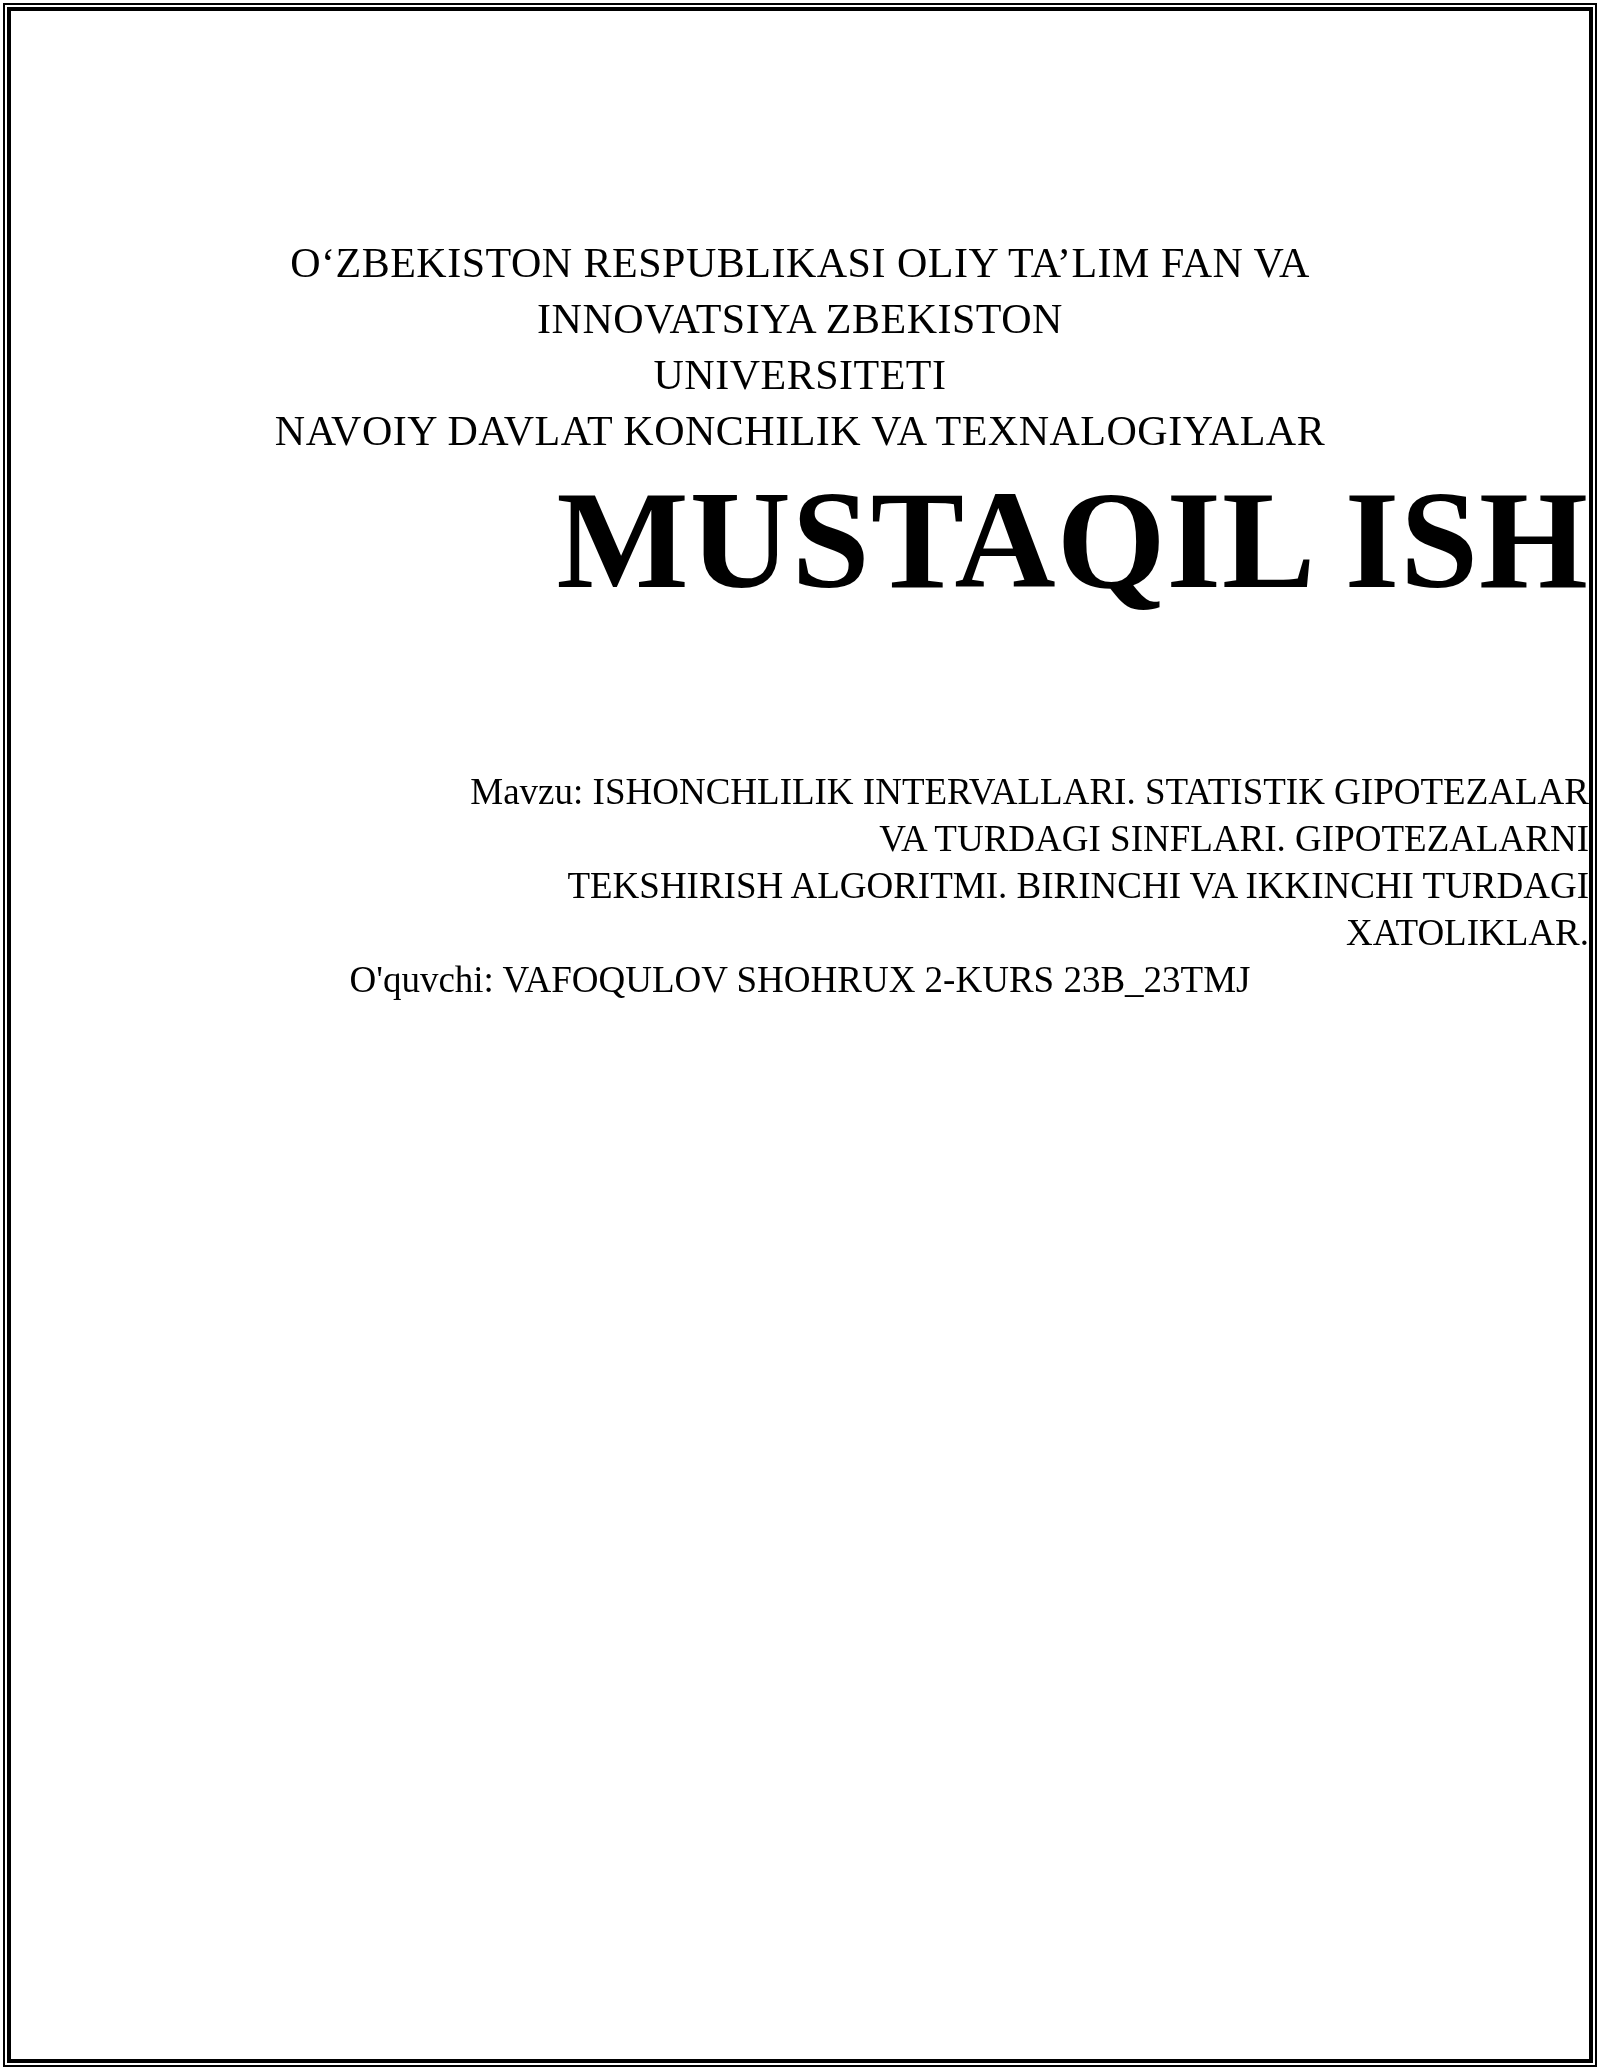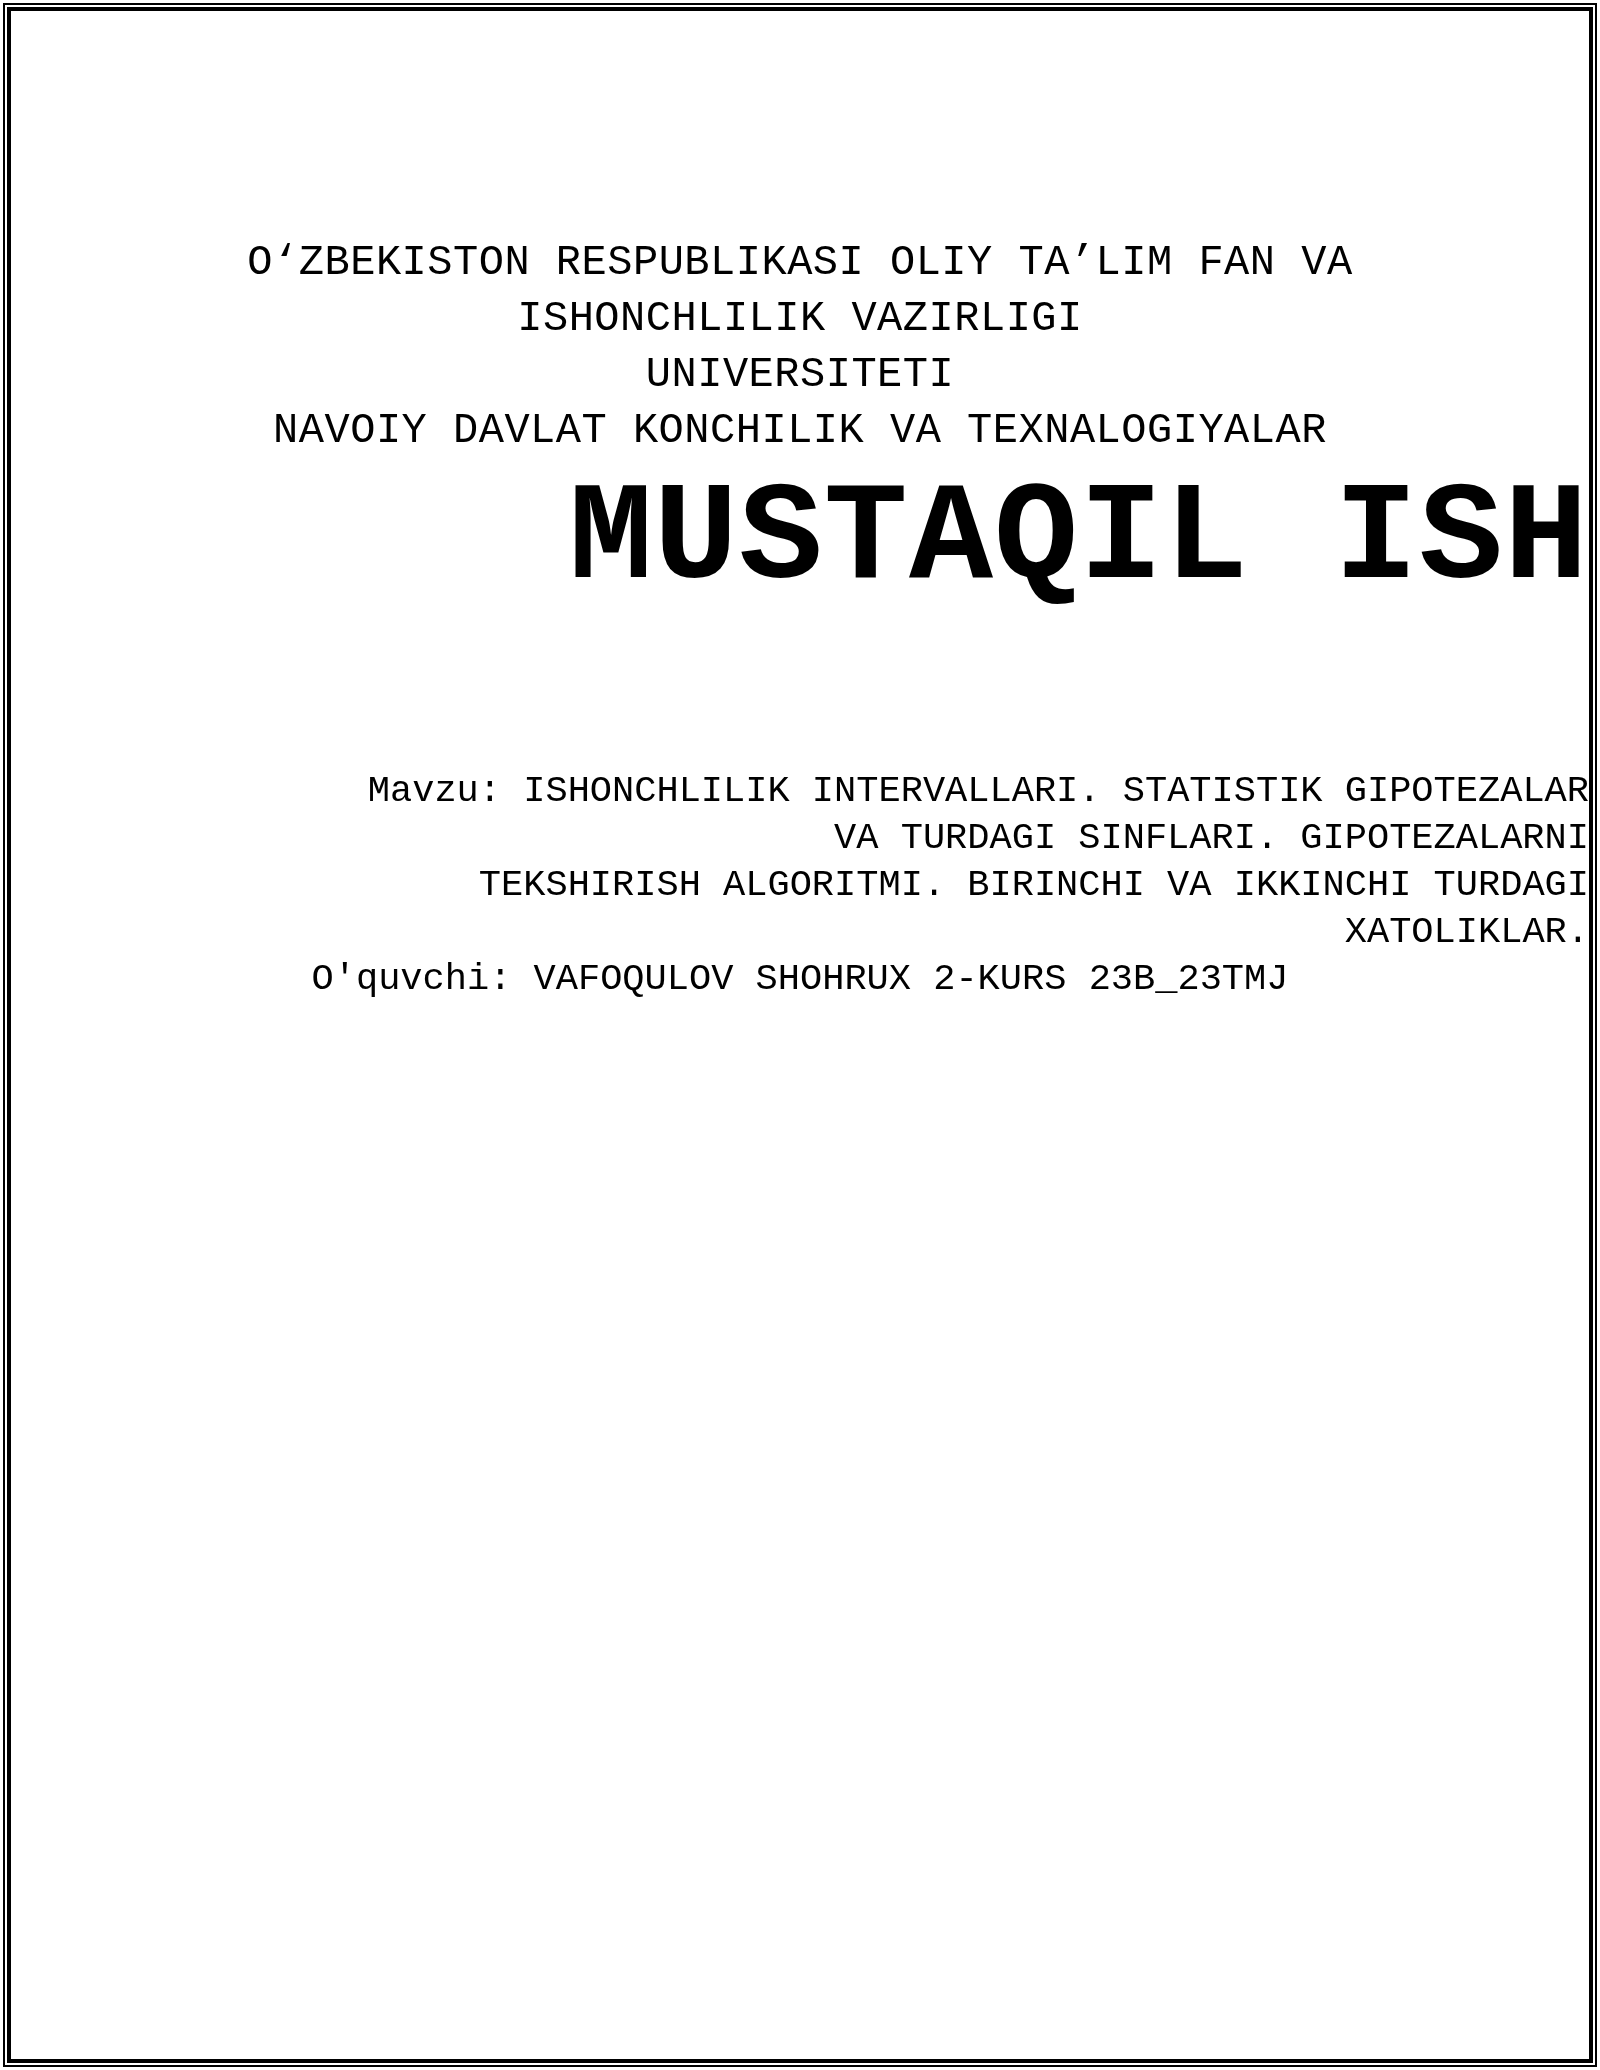--- a/index.html
+++ b/index.html
@@ -6,21 +6,21 @@
     margin: 0;
     padding: 0;
     background: #ffffff;
   }
   .page {
     position: relative;
     width: 1600px;
     height: 2070px;
     background: #ffffff;
     overflow: hidden;
-    font-family: Liberation Mono, monospace;
+    font-family: Liberation Serif, serif;
     color: #000000;
   }
   .border-outer {
     position: absolute;
     top: 3px; left: 3px; right: 3px; bottom: 3px;
     border: 2px solid #000000;
     pointer-events: none;
   }
   .border-inner {
     position: absolute;
@@ -62,21 +62,21 @@
 <body>
 
 <div class="page">
   <div class="border-outer"></div>
   <div class="border-inner"></div>
 
   <div class="content">
 
     <div class="ministry-header">
       <div>O‘ZBEKISTON RESPUBLIKASI OLIY TA’LIM FAN VA</div>
-      <div>ISHONCHLILIK VAZIRLIGI</div>
+      <div>INNOVATSIYA ZBEKISTON</div>
       <div>UNIVERSITETI</div>
       <div>NAVOIY DAVLAT KONCHILIK VA TEXNALOGIYALAR</div>
     </div>
 
     <div class="doc-title">MUSTAQIL ISH</div>
 
     <div class="topic-paragraph">
       <div>Mavzu: ISHONCHLILIK INTERVALLARI. STATISTIK GIPOTEZALAR</div>
       <div>VA TURDAGI SINFLARI. GIPOTEZALARNI</div>
       <div>TEKSHIRISH ALGORITMI. BIRINCHI VA IKKINCHI TURDAGI</div>

